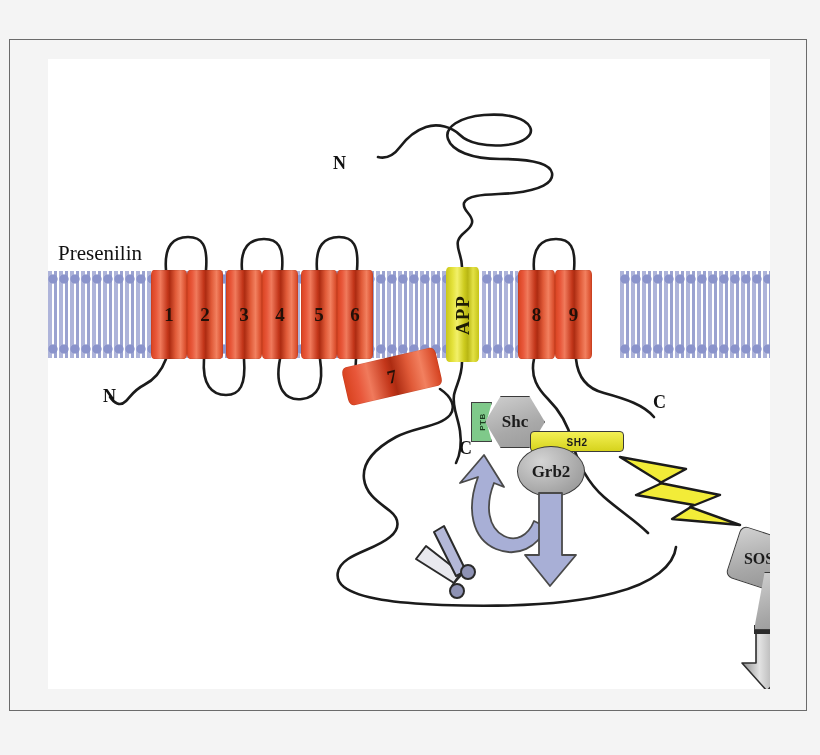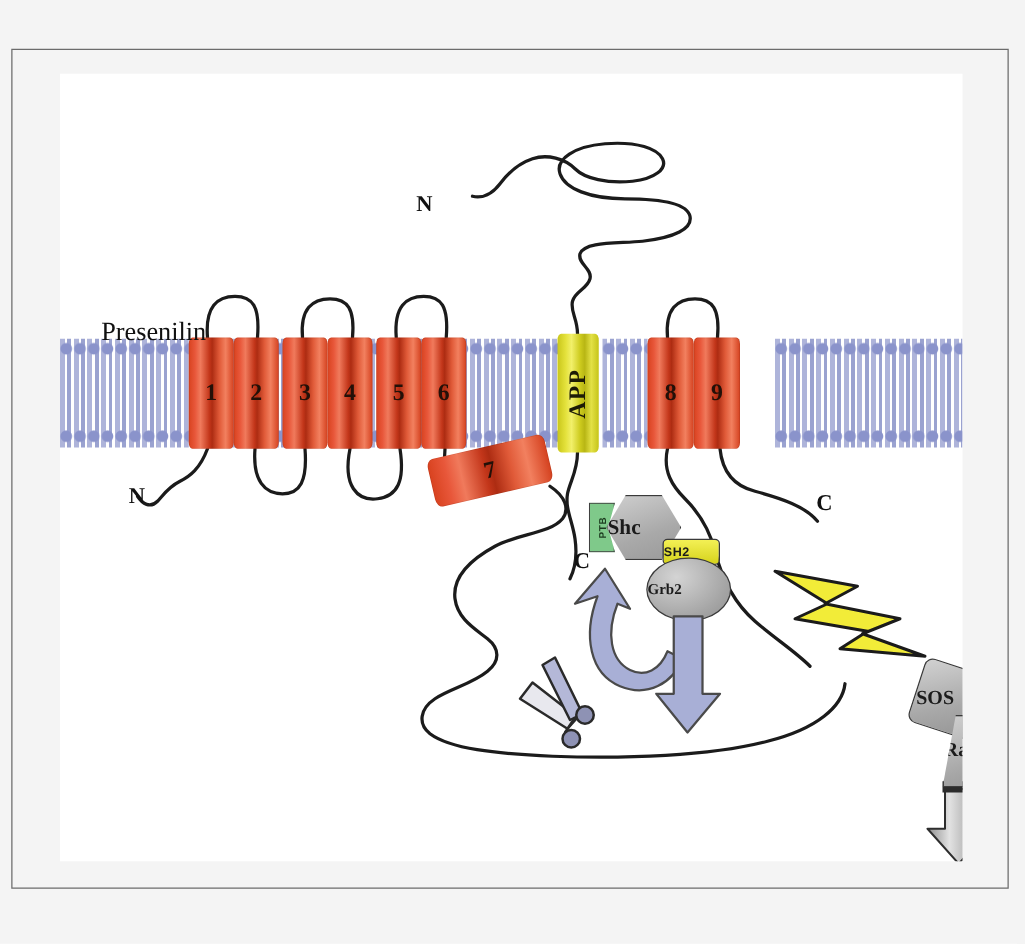--- a/index.html
+++ b/index.html
@@ -104,30 +104,31 @@
     font-weight:bold;font-size:19px;color:#1d1b06;
     letter-spacing:1px;white-space:nowrap;
   }
 
   
   .lbl{
     position:absolute;
     font-family:"Liberation Serif", serif;
     color:#111;white-space:nowrap;
   }
-  .lbl-presenilin{left:33px;top:182px;font-size:21px;margin-top:12px;}
+  .lbl-presenilin{left:10px;top:182px;font-size:21px;}
   .lbl-n-left{left:55px;top:327px;font-size:18px;font-weight:bold;}
   .lbl-n-top{left:285px;top:94px;font-size:18px;font-weight:bold;}
   .lbl-c-right{left:605px;top:333px;font-size:18px;font-weight:bold;}
   .lbl-c-app{left:411px;top:379px;font-size:18px;font-weight:bold;}
 
   
   .shapetxt{
     position:absolute;left:0;right:0;top:50%;
     transform:translateY(-50%);
+    text-align:center;
     font-family:"Liberation Serif", serif;
     font-weight:bold;color:#1b1b1b;
   }
 
   .ptb{
     position:absolute;left:423px;top:343px;
     width:19px;height:38px;
     background:#7fc98a;
     border:1.4px solid #3f3f3f;
     clip-path:polygon(0 0,100% 0,74% 50%,100% 100%,0 100%);
@@ -146,31 +147,31 @@
     border:1.6px solid #3a3a3a;
     clip-path:polygon(26% 0,74% 0,100% 50%,74% 100%,26% 100%,0 50%);
   }
   .shc .shapetxt{font-size:17px;}
 
   .sh2{
     position:absolute;left:482px;top:372px;
     width:44px;height:19px;
     background:linear-gradient(180deg,#f2ef55,#ddd a 0);
     background:linear-gradient(180deg,#f3f055,#d6d31c);
-    border:1.6px solid #3a3a3a;border-radius:4px;
+    border:1.6px solid #3a3a3a;border-radius:4px;padding-left:48px;
   }
   .sh2 .shapetxt{font-size:10px;font-family:"Liberation Sans",sans-serif;letter-spacing:.5px;}
 
   .grb2{
     position:absolute;left:469px;top:387px;
     width:66px;height:49px;
     background:radial-gradient(ellipse at 35% 30%,#d4d4d4,#a6a6a6 65%,#8f8f8f);
     border:1.8px solid #3a3a3a;border-radius:50%;
   }
-  .grb2 .shapetxt{font-size:12px;font-family:Liberation Serif, serif;}
+  .grb2 .shapetxt{font-size:17px;font-family:Liberation Serif, serif;}
 
   .sos{
     position:absolute;left:684px;top:473px;
     width:52px;height:52px;
     background:linear-gradient(150deg,#d2d2d2,#a8a8a8 60%,#949494);
     border:1.8px solid #3a3a3a;border-radius:7px;
     transform:rotate(18deg);
   }
   .sos .shapetxt{font-size:16px;transform:translateY(-50%) rotate(-18deg);}
 

